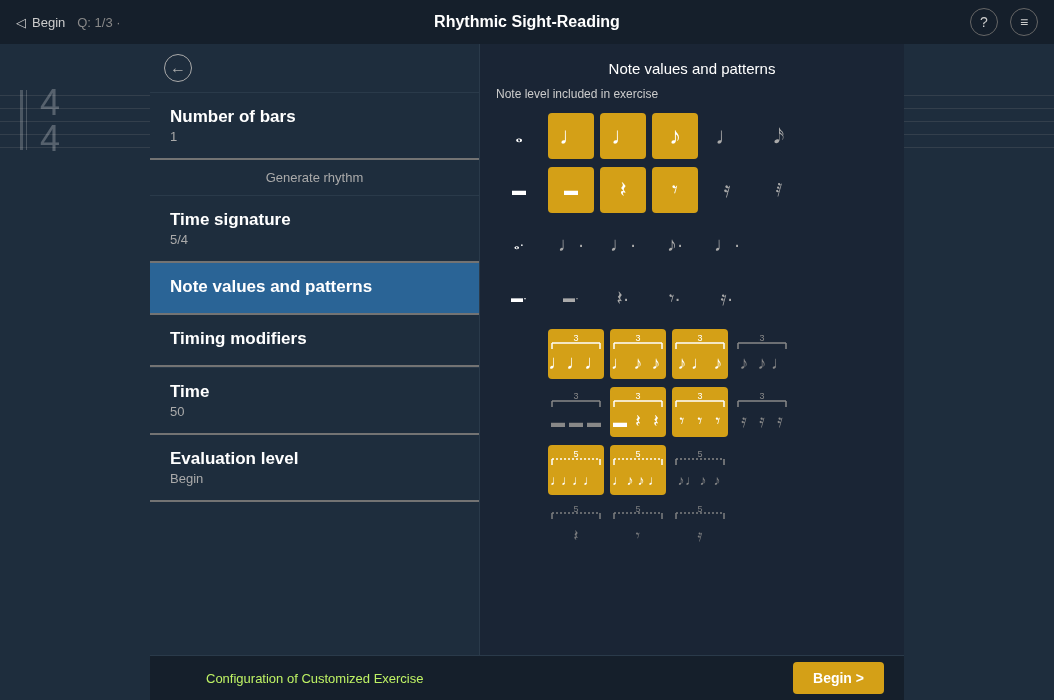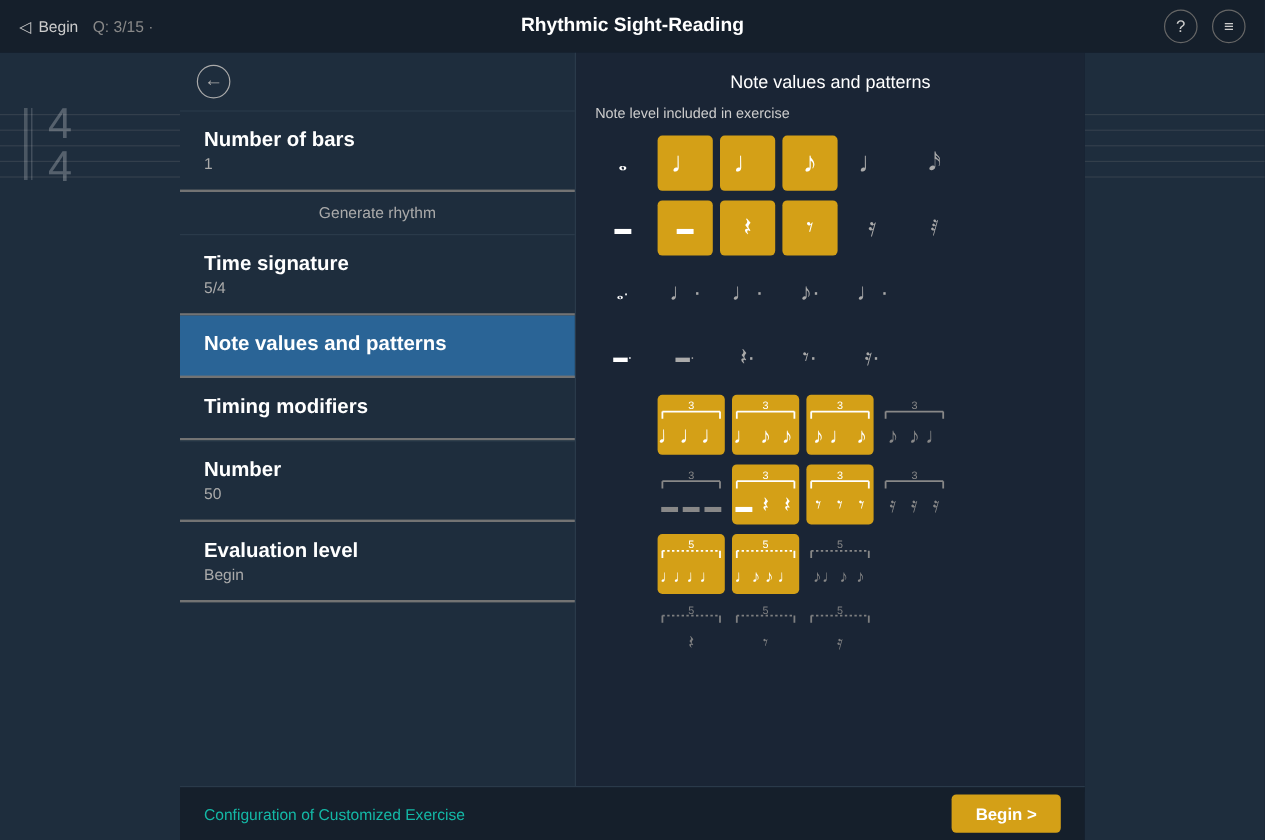--- a/index.html
+++ b/index.html
@@ -177,22 +177,23 @@
       height: 45px;
       background: #151f2b;
       display: flex;
       align-items: center;
       justify-content: space-between;
       padding: 0 20px;
       z-index: 20;
       border-top: 1px solid #2a3a4a;
     }
     .bottom-label {
-      color: #14b8a6;
+      color: #bef264;
       font-size: 13px;
+      margin-left: 36px;
     }
     .begin-btn {
       background: #d4a017;
       color: #fff;
       border: none;
       padding: 8px 20px;
       border-radius: 4px;
       font-size: 14px;
       cursor: pointer;
       font-weight: bold;
@@ -243,21 +244,21 @@
     <div style="width:1px;height:60px;background:rgba(255,255,255,0.2);"></div>
   </div>
 </div>
 
 <div class="top-bar">
   <div class="top-bar-left">
     <div class="home-btn">
       <span>◁</span>
       <span>Begin</span>
     </div>
-    <span style="color:#888;font-size:13px;">Q: 3/15 ·</span>
+    <span style="color:#888;font-size:13px;">Q: 1/3 ·</span>
   </div>
   <div class="top-bar-title">Rhythmic Sight-Reading</div>
   <div class="top-bar-right">
     <div class="icon-circle">
       <span>?</span>
     </div>
     <div class="icon-circle">
       <span>≡</span>
     </div>
   </div>
@@ -289,21 +290,21 @@
       <div class="sidebar-item-title">Note values and patterns</div>
     </div>
 
     <div class="sidebar-item">
       <div class="sidebar-item-title">Timing modifiers</div>
     </div>
 
     <div style="height:1px;background:#2a3a4a;margin:0;"></div>
 
     <div class="sidebar-item">
-      <div class="sidebar-item-title">Number</div>
+      <div class="sidebar-item-title">Time</div>
       <div class="sidebar-item-value">50</div>
     </div>
 
     <div class="sidebar-item">
       <div class="sidebar-item-title">Evaluation level</div>
       <div class="sidebar-item-value">Begin</div>
     </div>
 
 
   </div>

